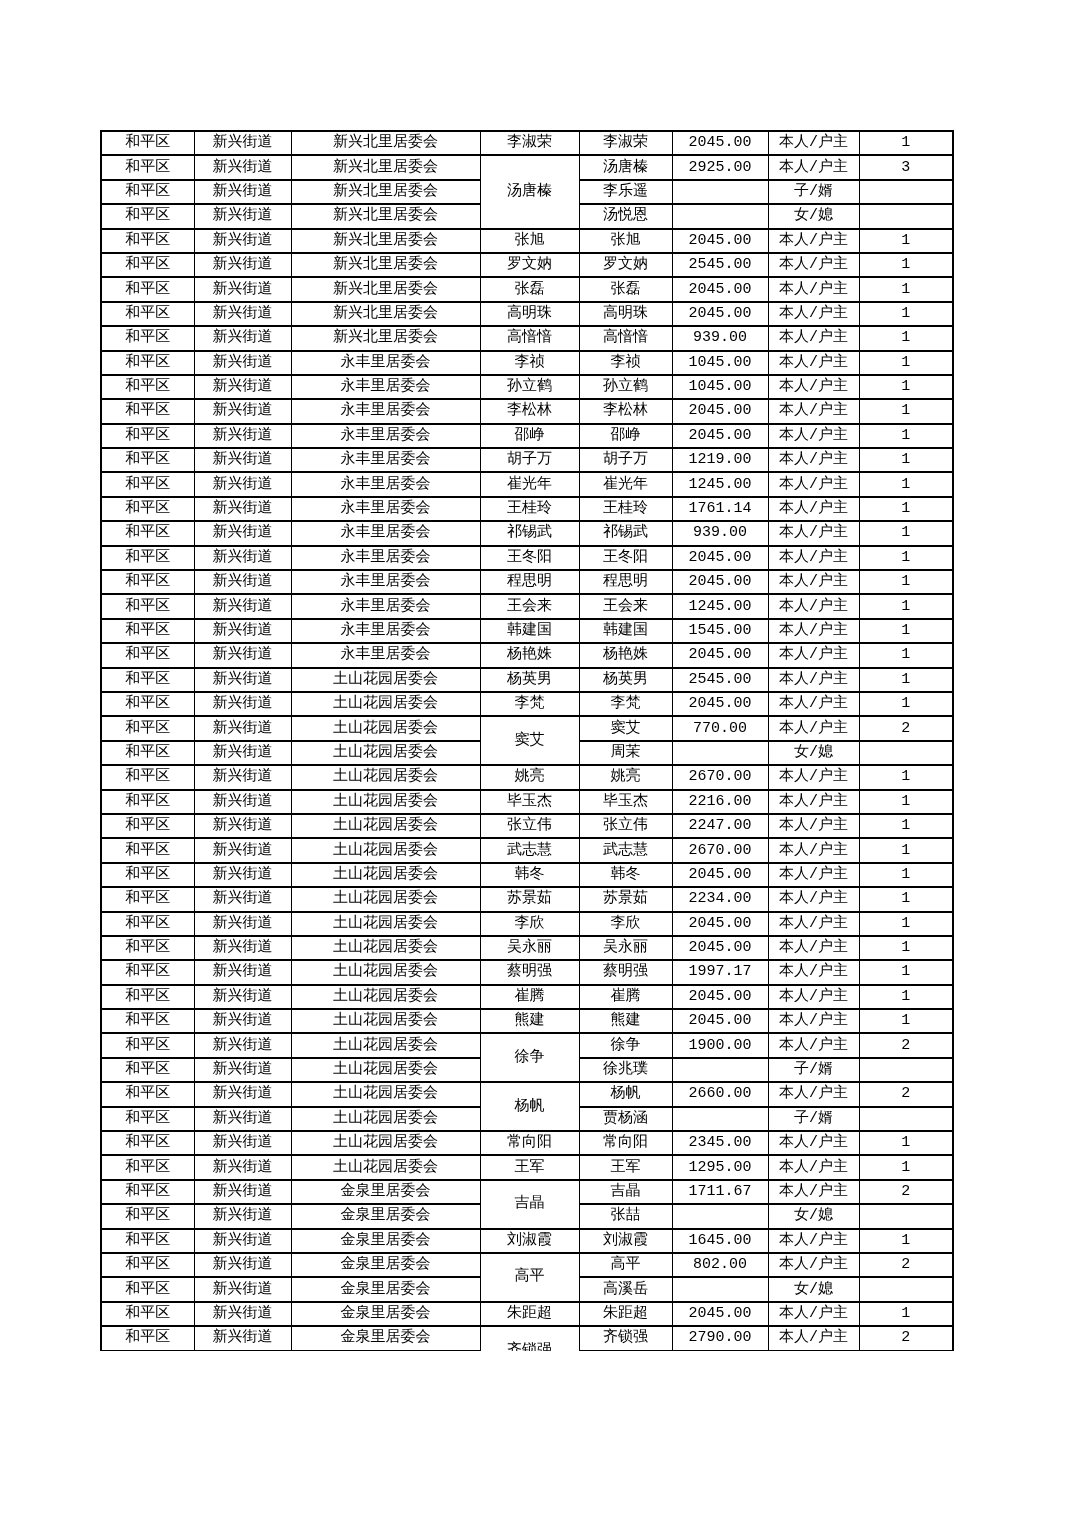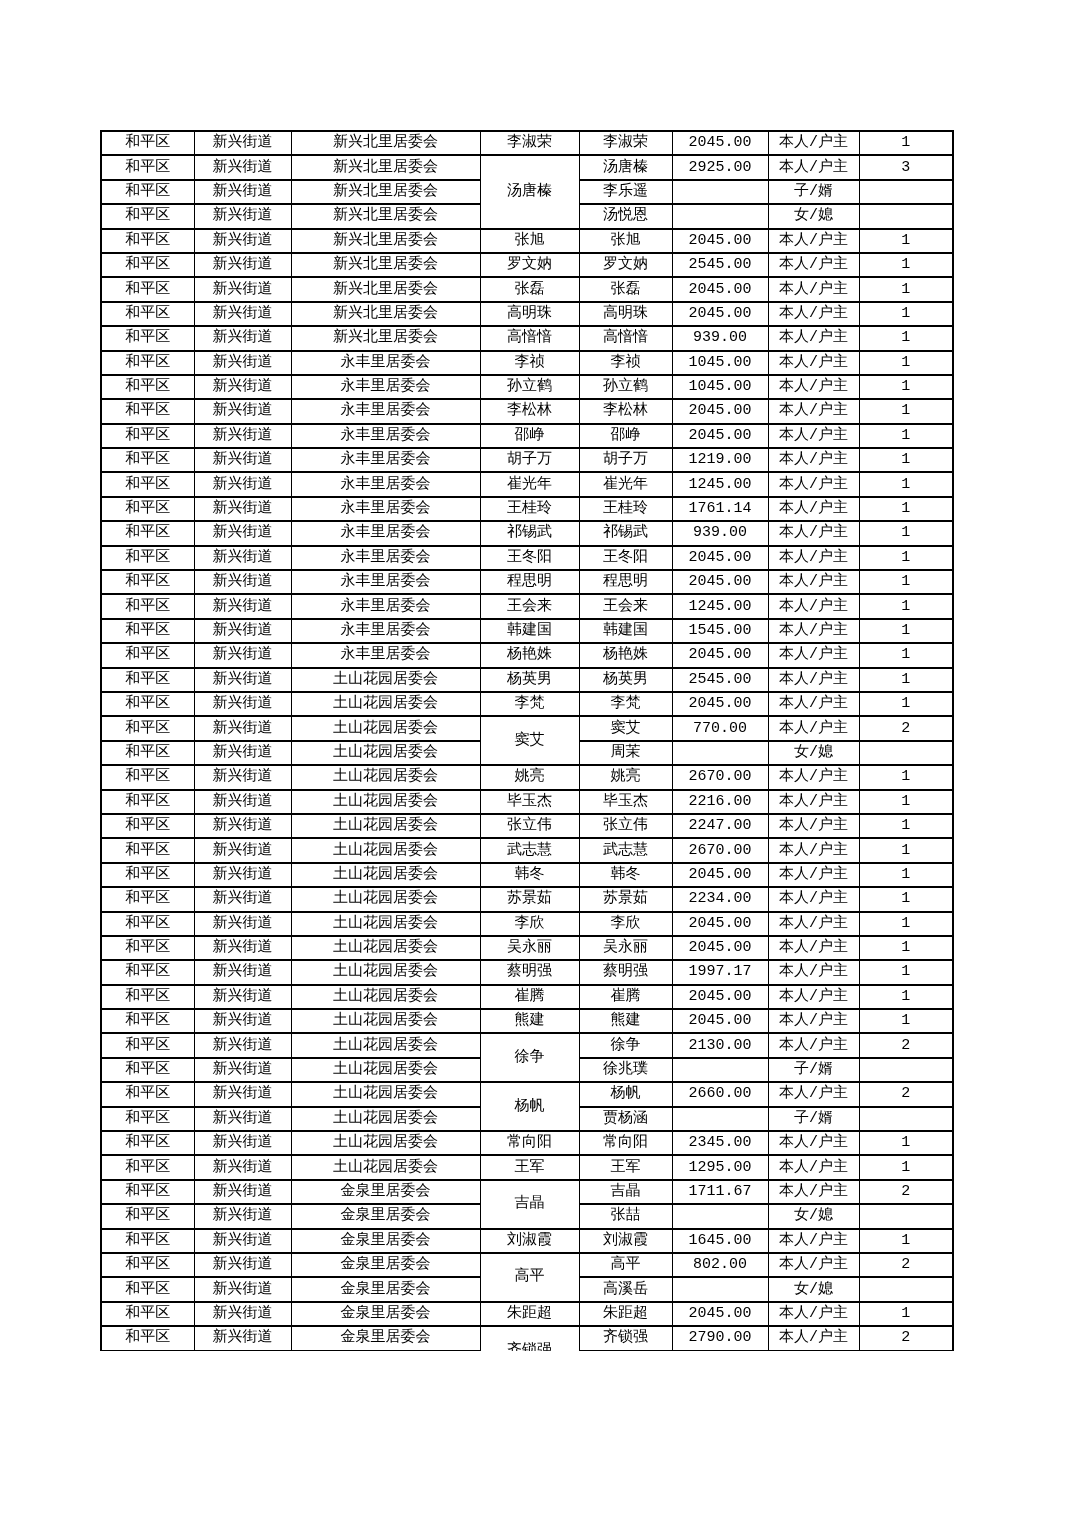--- a/index.html
+++ b/index.html
@@ -429,21 +429,21 @@
           <td>2045.00</td>
           <td>本人/户主</td>
           <td>1</td>
         </tr>
         <tr>
           <td>和平区</td>
           <td>新兴街道</td>
           <td>土山花园居委会</td>
           <td rowspan="2">徐争</td>
           <td>徐争</td>
-          <td>2130.00</td>
+          <td>1900.00</td>
           <td>本人/户主</td>
           <td>2</td>
         </tr>
         <tr>
           <td>和平区</td>
           <td>新兴街道</td>
           <td>土山花园居委会</td>
           <td>徐兆璞</td>
           <td></td>
           <td>子/婿</td>

